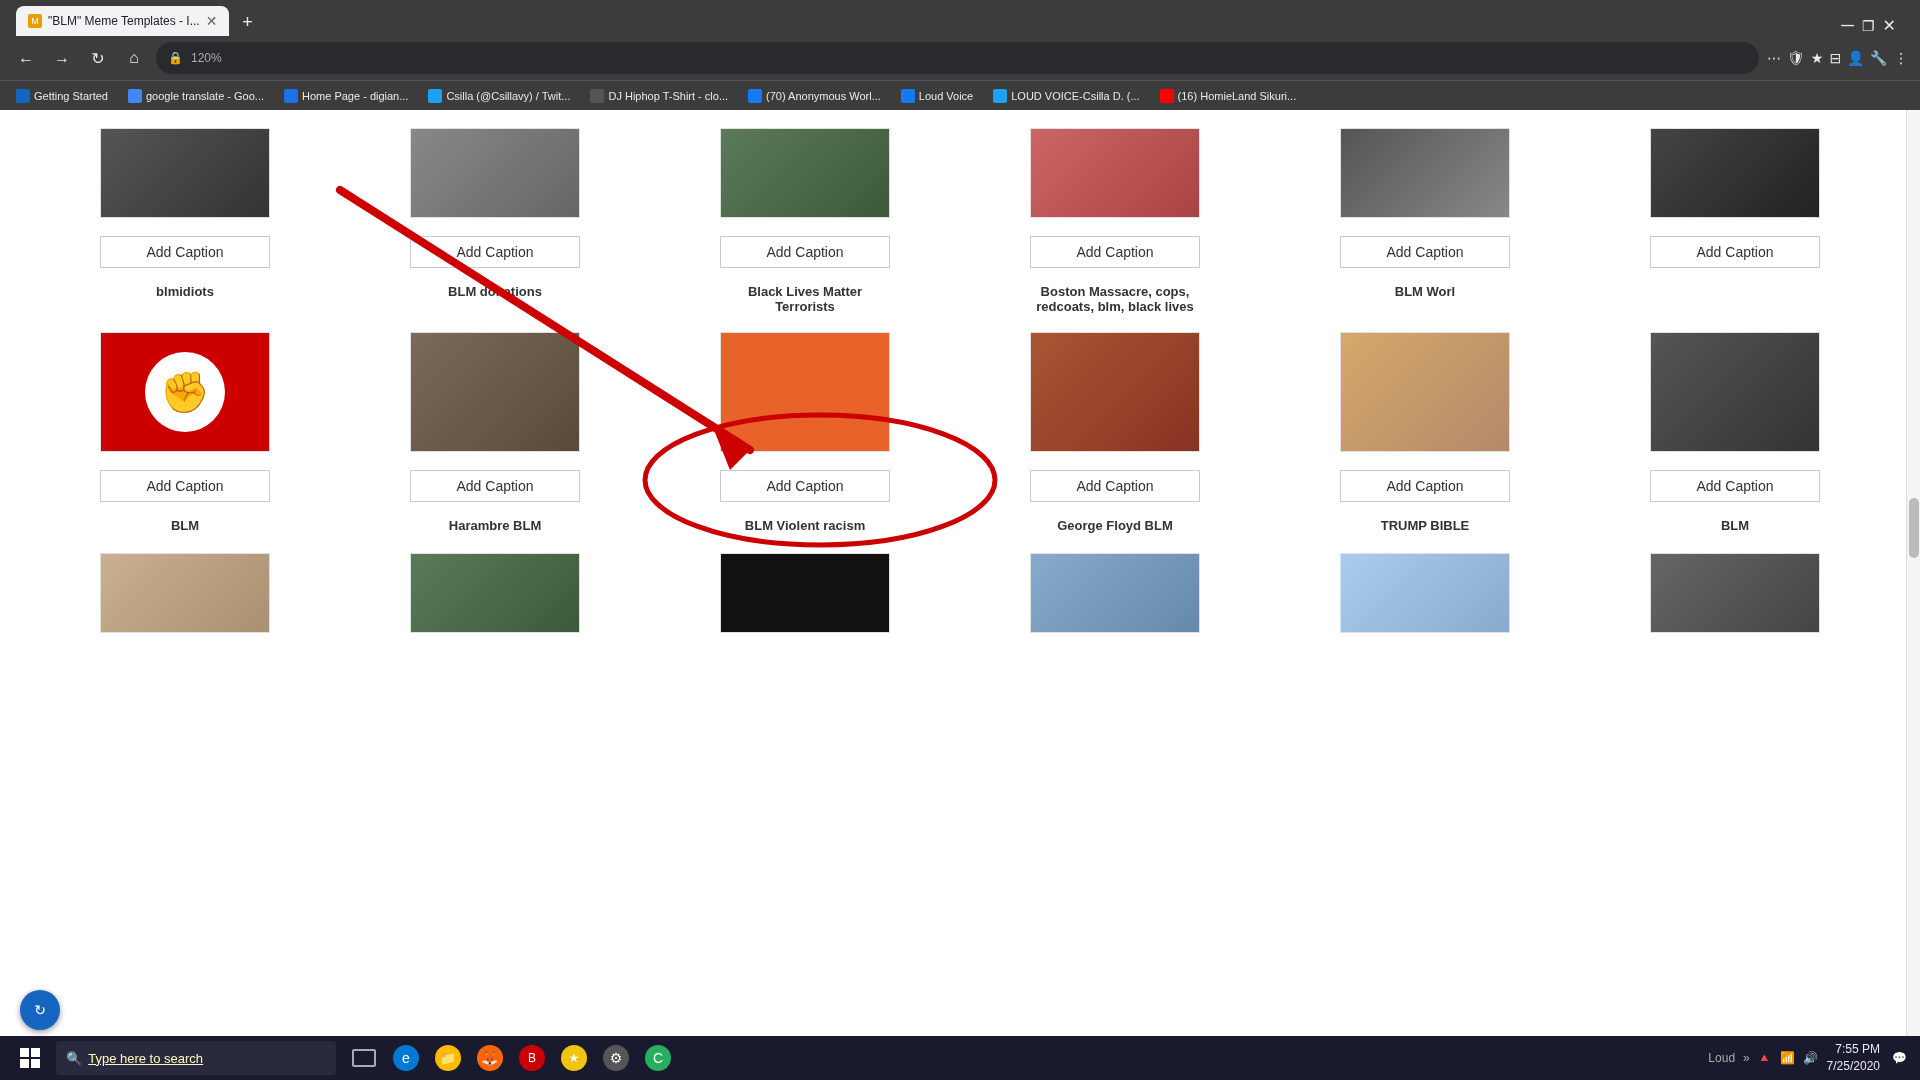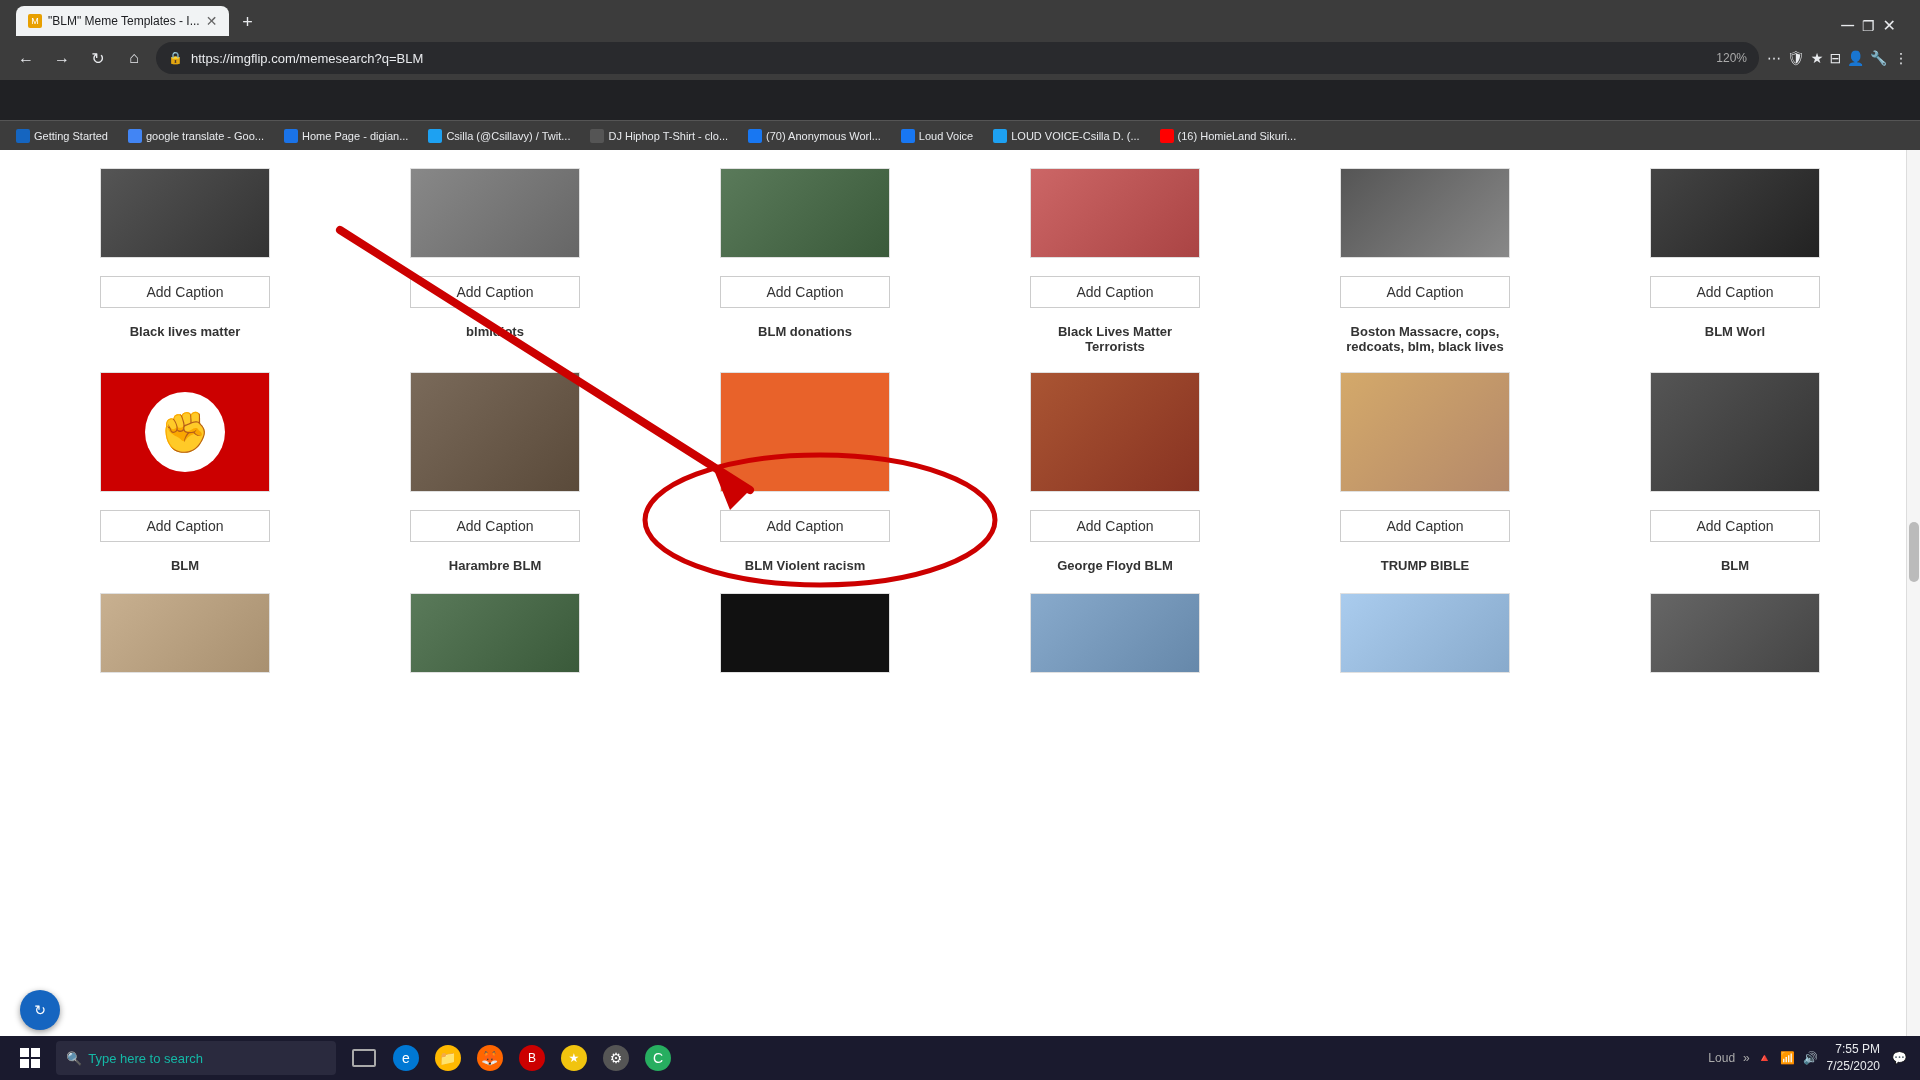--- a/index.html
+++ b/index.html
@@ -16,21 +16,21 @@
     .new-tab-btn { width: 28px; height: 28px; display: flex; align-items: center; justify-content: center; color: #e8eaed; font-size: 18px; margin-left: 4px; cursor: pointer; }
     .nav-bar { height: 44px; background: #3c3c3c; display: flex; align-items: center; padding: 0 12px; gap: 8px; }
     .nav-btn { width: 28px; height: 28px; display: flex; align-items: center; justify-content: center; color: #e8eaed; border-radius: 50%; cursor: pointer; font-size: 16px; }
     .address-bar { flex: 1; height: 32px; background: #292a2d; border-radius: 16px; display: flex; align-items: center; padding: 0 12px; gap: 8px; color: #e8eaed; font-size: 13px; }
     .lock-icon { color: #aaa; font-size: 12px; }
     .address-text { flex: 1; color: #e8eaed; }
     .zoom-text { color: #aaa; font-size: 12px; white-space: nowrap; }
     .nav-right { display: flex; align-items: center; gap: 6px; color: #e8eaed; font-size: 14px; }
 
     
-    .bookmarks-bar { height: 30px; background: #3c3c3c; display: flex; align-items: center; padding: 0 8px; gap: 4px; border-top: 1px solid #555; overflow: hidden; margin-top: 40px; }
+    .bookmarks-bar { height: 30px; background: #3c3c3c; display: flex; align-items: center; padding: 0 8px; gap: 4px; border-top: 1px solid #555; overflow: hidden; }
     .bookmark { height: 22px; display: flex; align-items: center; padding: 0 8px; color: #e8eaed; font-size: 11px; cursor: pointer; border-radius: 3px; white-space: nowrap; gap: 4px; }
     .bm-icon { width: 14px; height: 14px; border-radius: 2px; flex-shrink: 0; }
 
     
     .page-content { flex: 1; background: white; overflow: hidden; position: relative; }
     .meme-item { display: flex; flex-direction: column; align-items: center; padding: 8px; }
     .meme-img-container { width: 170px; height: 120px; overflow: hidden; border: 1px solid #e0e0e0; }
     .add-caption-btn { width: 170px; height: 32px; border: 1px solid #ccc; background: white; cursor: pointer; font-size: 14px; color: #333; margin-top: 6px; display: flex; align-items: center; justify-content: center; }
     .meme-title { font-size: 13px; font-weight: bold; color: #333; text-align: center; margin-top: 6px; max-width: 170px; }
 
@@ -95,21 +95,20 @@
     </div>
   </div>
 
   <div class="nav-bar">
     <div class="nav-btn">←</div>
     <div class="nav-btn">→</div>
     <div class="nav-btn">↻</div>
     <div class="nav-btn">⌂</div>
     <div class="address-bar">
       <span class="lock-icon">🔒</span>
-      <span class="address-text">https://imgflip.com/memesearch?q=BLM</span>
       <span class="zoom-text">120%</span>
     </div>
     <div class="nav-right">
       <span style="cursor:pointer;">⋯</span>
       <span>🛡</span>
       <span style="cursor:pointer;">★</span>
       <span style="cursor:pointer;">⊟</span>
       <span style="cursor:pointer;">👤</span>
       <span style="cursor:pointer;">🔧</span>
       <span style="cursor:pointer;">⋮</span>
@@ -195,23 +194,20 @@
         <div class="meme-item" style="padding:4px 8px;">
           <button class="add-caption-btn">Add Caption</button>
         </div>
         <div class="meme-item" style="padding:4px 8px;">
           <button class="add-caption-btn">Add Caption</button>
         </div>
       </div>
 
       <div style="display:grid;grid-template-columns:repeat(6,1fr);gap:0;margin-bottom:8px;">
         <div class="meme-item" style="padding:2px 8px;">
-          <span class="meme-title">Black lives matter</span>
-        </div>
-        <div class="meme-item" style="padding:2px 8px;">
           <span class="meme-title">blmidiots</span>
         </div>
         <div class="meme-item" style="padding:2px 8px;">
           <span class="meme-title">BLM donations</span>
         </div>
         <div class="meme-item" style="padding:2px 8px;">
           <span class="meme-title">Black Lives Matter Terrorists</span>
         </div>
         <div class="meme-item" style="padding:2px 8px;">
           <span class="meme-title">Boston Massacre, cops, redcoats, blm, black lives</span>
@@ -328,21 +324,21 @@
     <div class="taskbar-start">
       <svg width="20" height="20" viewBox="0 0 20 20">
         <rect x="0" y="0" width="9" height="9" fill="white"></rect>
         <rect x="11" y="0" width="9" height="9" fill="white"></rect>
         <rect x="0" y="11" width="9" height="9" fill="white"></rect>
         <rect x="11" y="11" width="9" height="9" fill="white"></rect>
       </svg>
     </div>
     <div class="taskbar-search">
       <span style="color:#aaa;">🔍</span>
-      <span style="color:#14b8a6;">Type here to search</span>
+      <span style="color:#fef9c3;text-decoration:underline;">Type here to search</span>
     </div>
     <div class="taskbar-icons">
       <div class="taskbar-icon">
         <div style="width:24px;height:18px;border:2px solid #aaa;border-radius:2px;display:flex;align-items:center;justify-content:center;"></div>
       </div>
       <div class="taskbar-icon">
         <div class="tb-icon-circle tb-edge" style="font-size:14px;color:white;">e</div>
       </div>
       <div class="taskbar-icon">
         <div class="tb-icon-circle" style="background:#ffb900;">📁</div>

